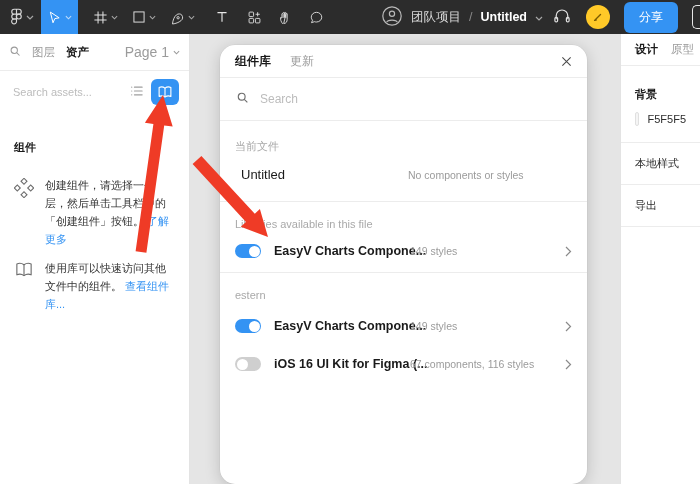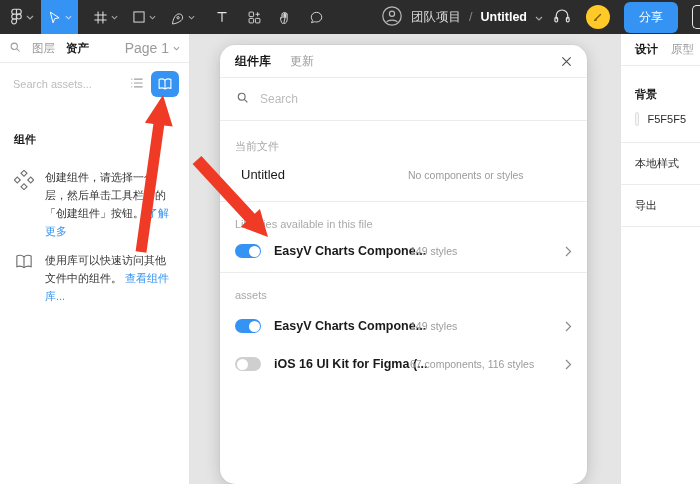--- a/index.html
+++ b/index.html
@@ -23,21 +23,21 @@
   .avatar-yellow { width:24px; height:24px; border-radius:50%; background:#ffc928;
     display:flex; align-items:center; justify-content:center; cursor:pointer; }
   .share-btn { background:#3493f3; color:#fff; font-size:12px; border:none;
     border-radius:6px; padding:7px 15px; cursor:pointer;font-family:Liberation Mono, monospace; }
   .edge-frag { width:10px; height:24px; border:1.5px solid #e8e8e8; border-right:none;
     border-radius:5px 0 0 5px; margin-right:-6px; }
 
   
   .left-panel { position:absolute; left:0; top:34px; width:190px; height:450px;
     background:#fff; border-right:1px solid #e3e3e3; z-index:5; }
-  .lp-tabs { height:29px; display:flex; align-items:center; gap:11px; padding:0 9px;
+  .lp-tabs { height:37px; display:flex; align-items:center; gap:11px; padding:0 9px;
     border-bottom:1px solid #ececec; font-size:11.5px; }
   .lp-tab-layers { color:#9b9b9b; cursor:pointer; }
   .lp-tab-assets { color:#1a1a1a; font-weight:700; cursor:pointer; }
   .lp-page { margin-left:auto; color:#9b9b9b; display:flex; align-items:center; gap:4px;
     font-size:14px; cursor:pointer; }
   .lp-search-row { display:flex; align-items:center; gap:7px; padding:8px 10px 8px 13px; }
   .assets-search { border:none; outline:none; flex:1; min-width:0; font-size:11px; color:#333;
     font-family:inherit; }
   .assets-search::placeholder { color:#bcbcbc; }
   .book-btn { width:28px; height:26px; border-radius:6px; background:#3493f3; border:none;
@@ -364,21 +364,21 @@
         <span class="row-meta">149 styles</span>
         <span class="row-chev">
           <svg width="7" height="11" viewBox="0 0 7 11" fill="none" stroke="#8a8a8a" stroke-width="1.2">
               <path d="M1 1l4.5 4.5L1 10"></path>
             </svg>
         </span>
       </div>
     </div>
 
     <div class="m-section" style="border-bottom:none">
-      <div class="m-label" style="padding-top:16px">assets</div>
+      <div class="m-label" style="padding-top:16px">estern</div>
       <div class="lib-row" style="margin-top:6px">
         <span class="toggle on">
             <span class="knob"></span>
           </span>
         <span class="lib-name">EasyV Charts Compone...</span>
         <span class="row-meta">149 styles</span>
         <span class="row-chev">
           <svg width="7" height="11" viewBox="0 0 7 11" fill="none" stroke="#8a8a8a" stroke-width="1.2">
               <path d="M1 1l4.5 4.5L1 10"></path>
             </svg>

